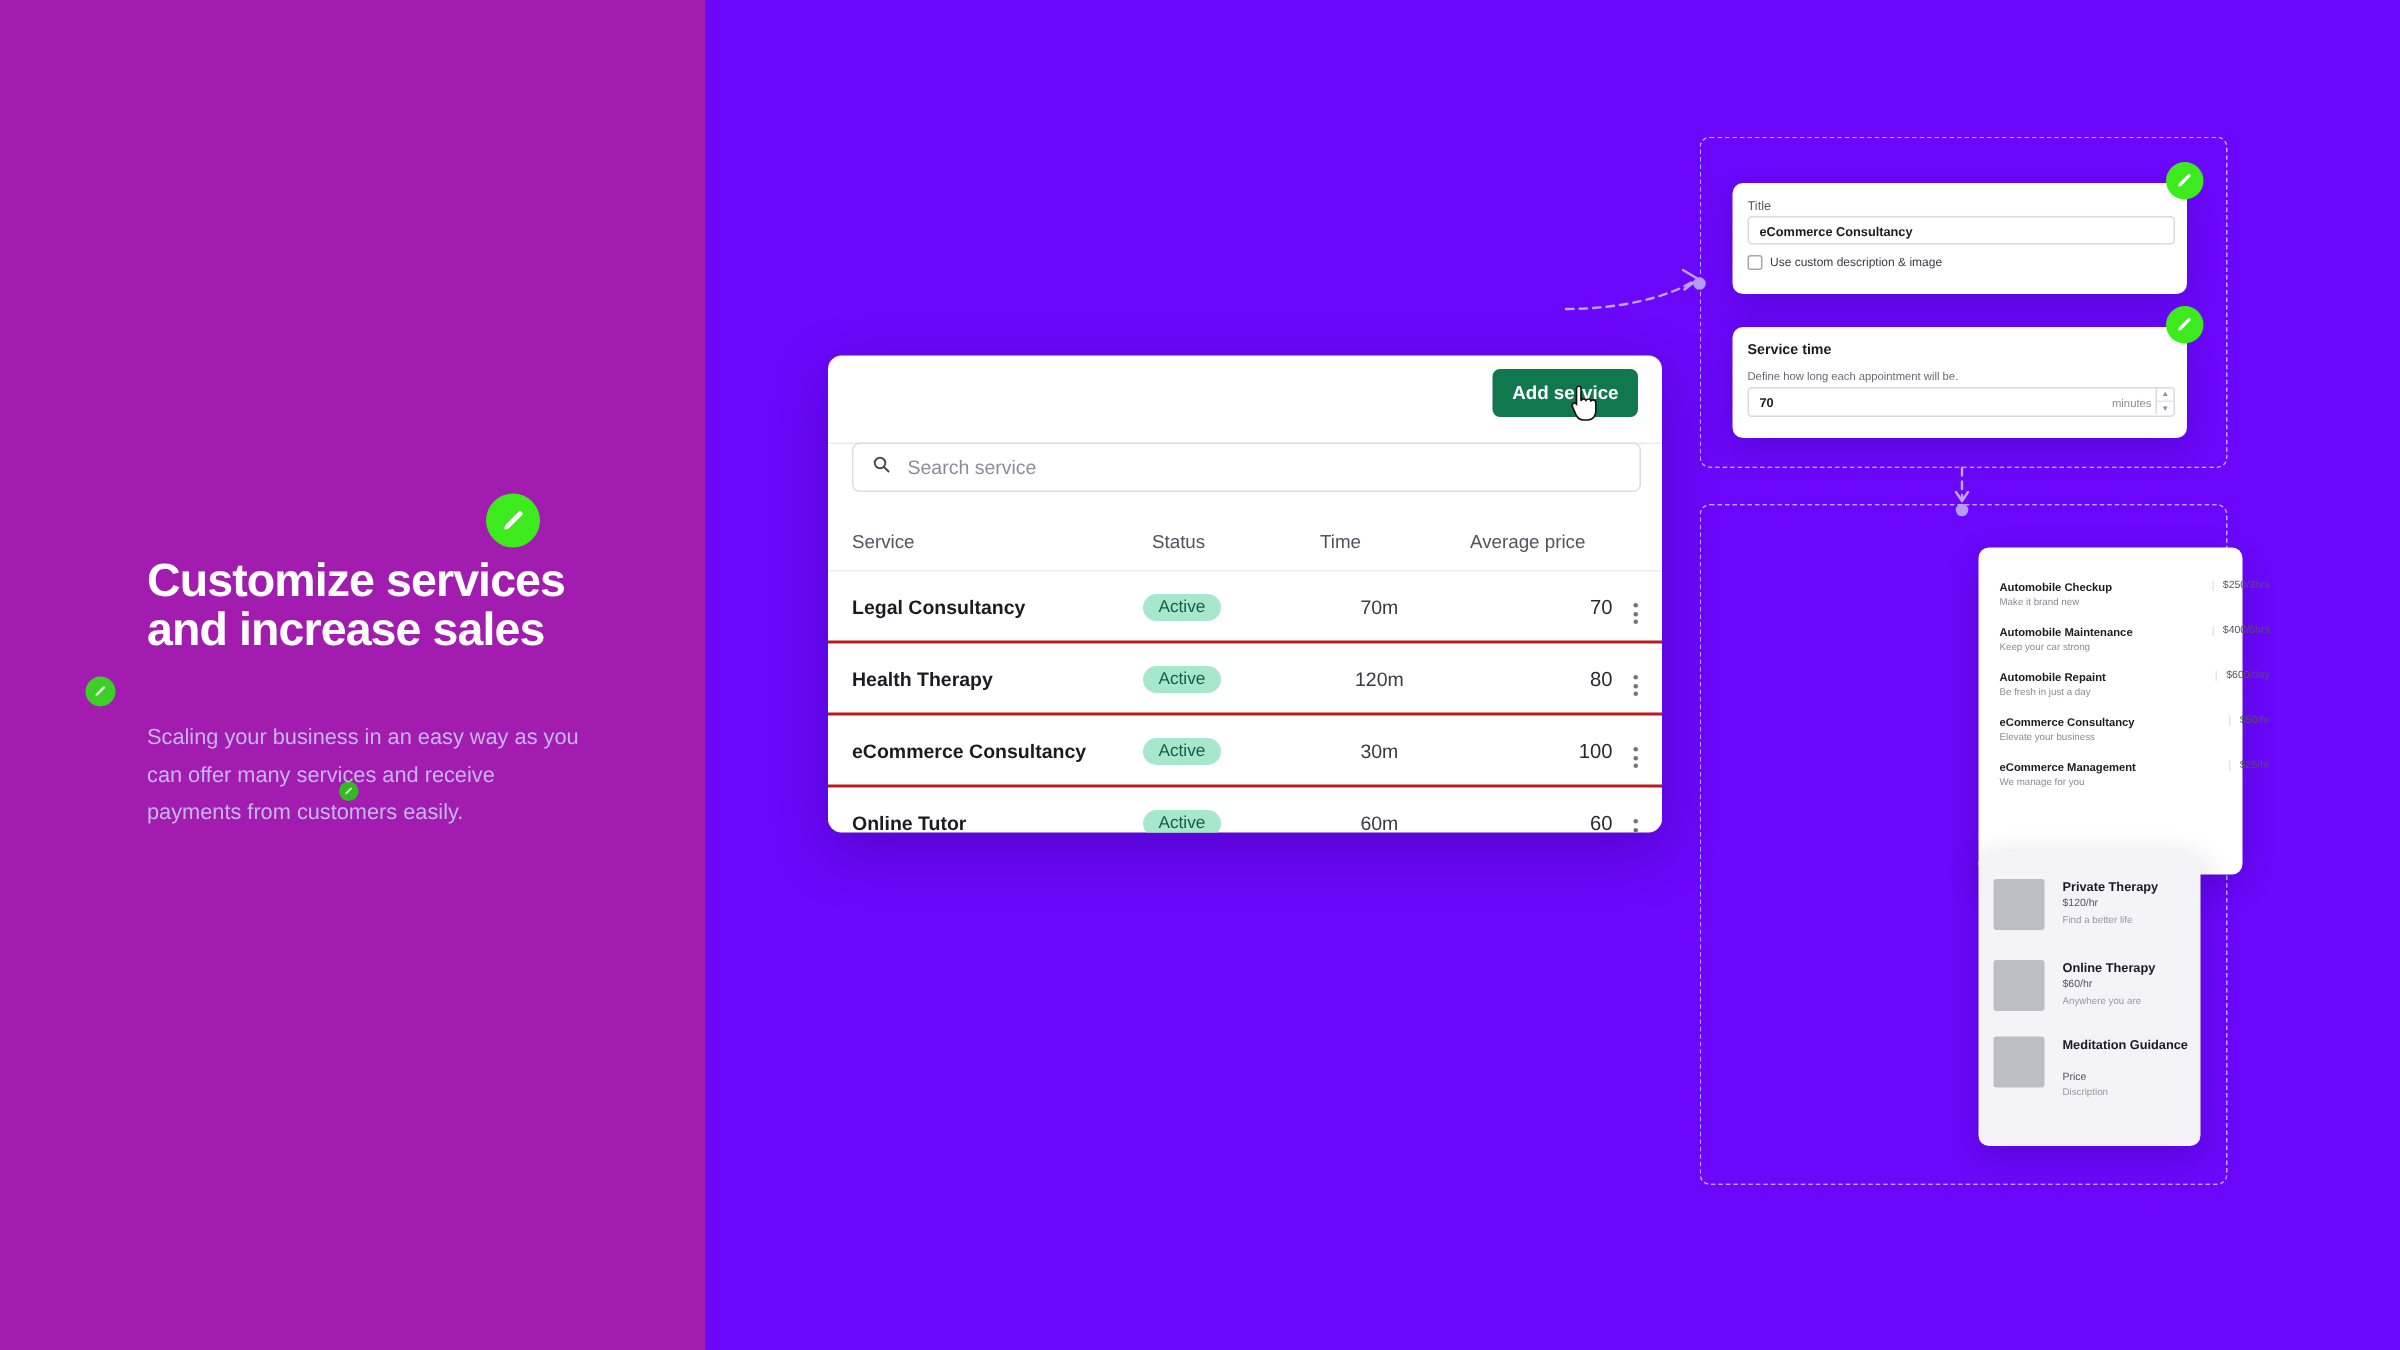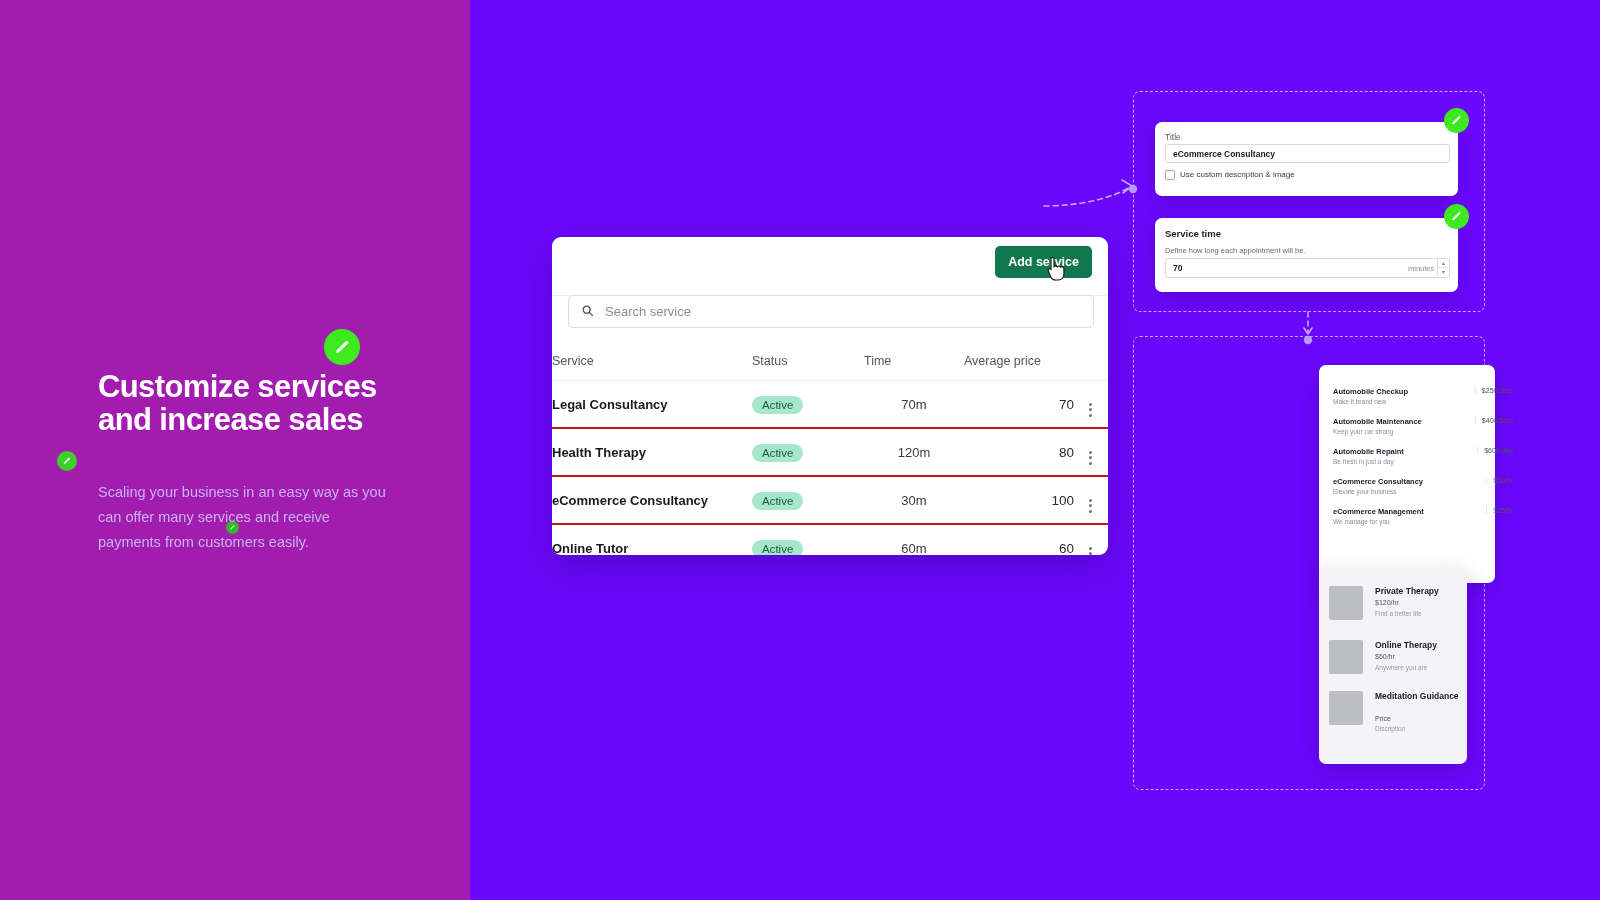--- a/index.html
+++ b/index.html
@@ -61,21 +61,21 @@
     border:none;outline:none;flex:1;font-size:13px;color:#3b3a45;
     font-family:"Liberation Sans", sans-serif;background:transparent;
   }
   .search-input::placeholder{color:#8d8a99;}
 
   .tbl{position:absolute;left:0;top:105px;width:556px;}
   .thead, .trow{display:flex;align-items:center;}
   .thead{height:38px;border-bottom:1px solid #eceaf2;}
   .trow{height:46px;border-bottom:2px solid #b91c1c;}
   .trow:last-child{border-bottom:none;}
-  .c-service{width:200px;}
+  .c-service{width:200px;padding-left:16px;}
   .c-status{width:112px;}
   .c-time{width:100px;text-align:center;}
   .c-price{width:110px;text-align:right;padding-right:14px;}
   .c-menu{flex:1;text-align:right;padding-right:16px;}
   .thead div{font-size:12.5px;color:#55525f;}
   .thead .c-price{text-align:left;padding-right:0;}
   .thead .c-time{text-align:left;}
   .cell-name{font-size:13px;font-weight:bold;color:#1b1a22;}
   .pill{
     display:inline-block;background:#a7e8cd;color:#165c41;

